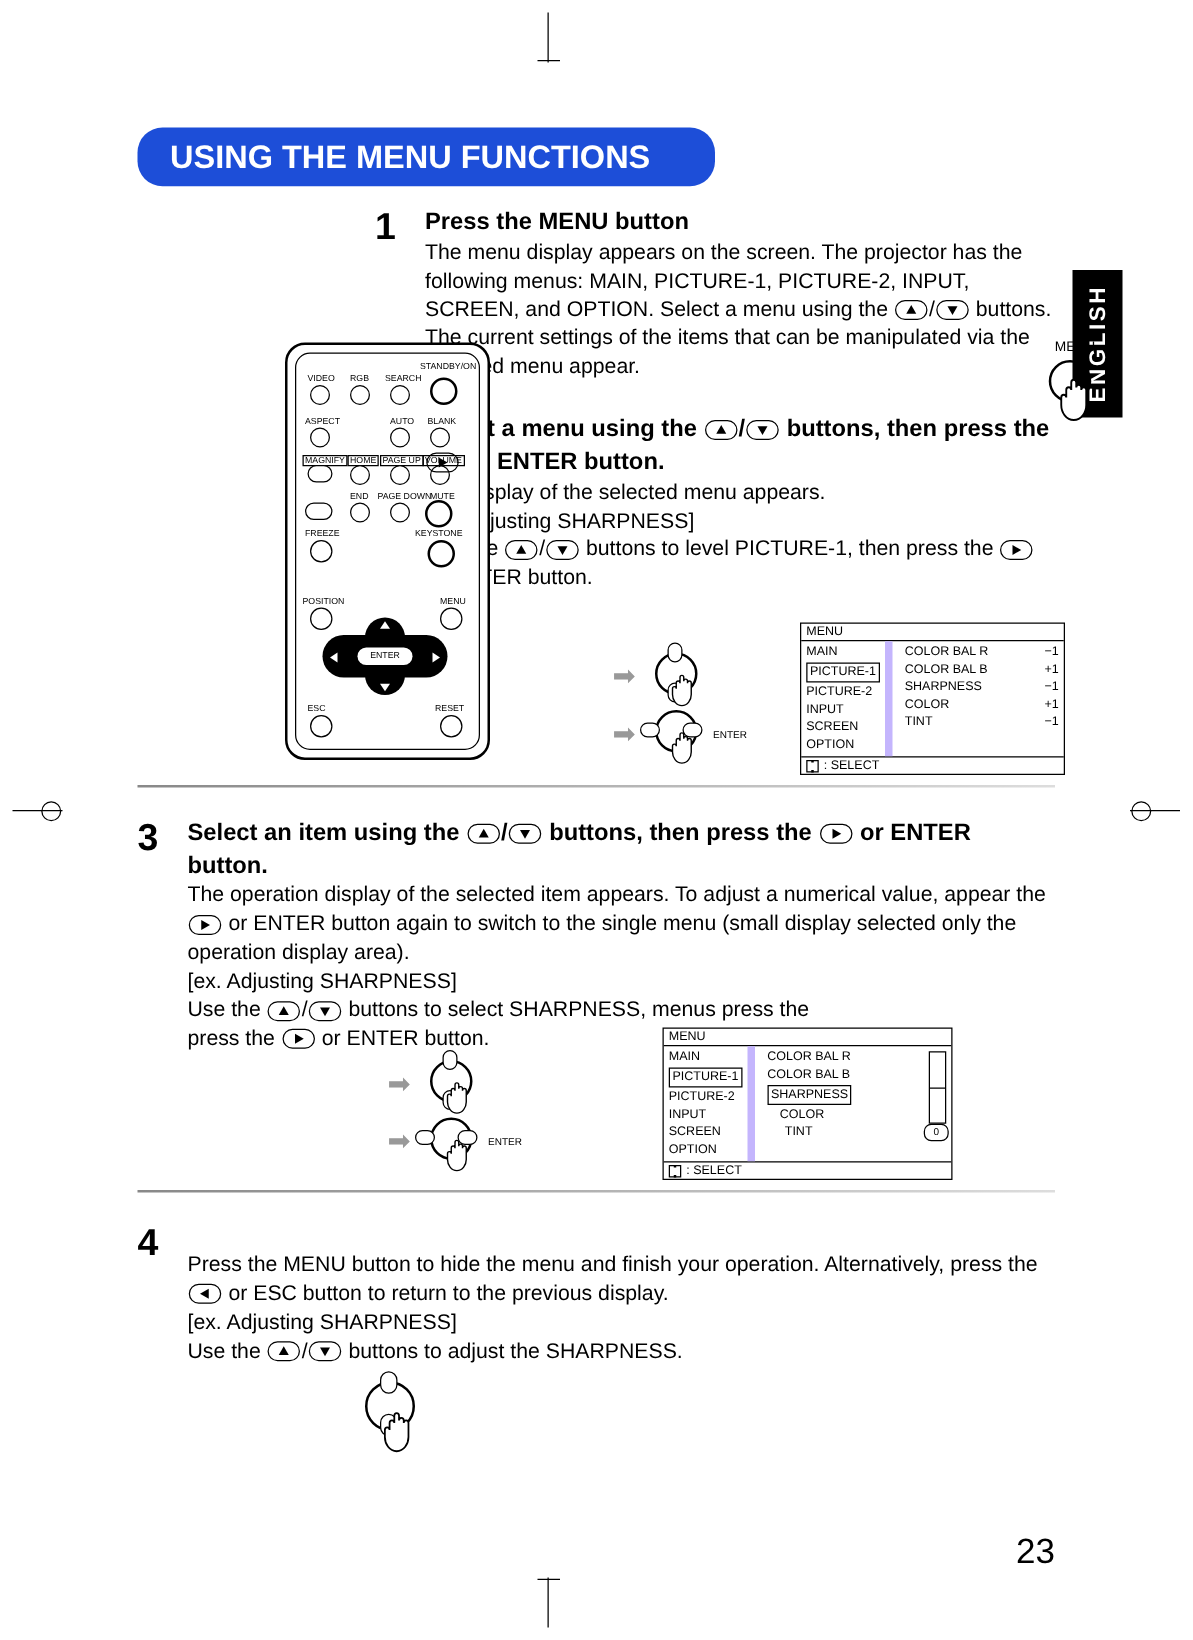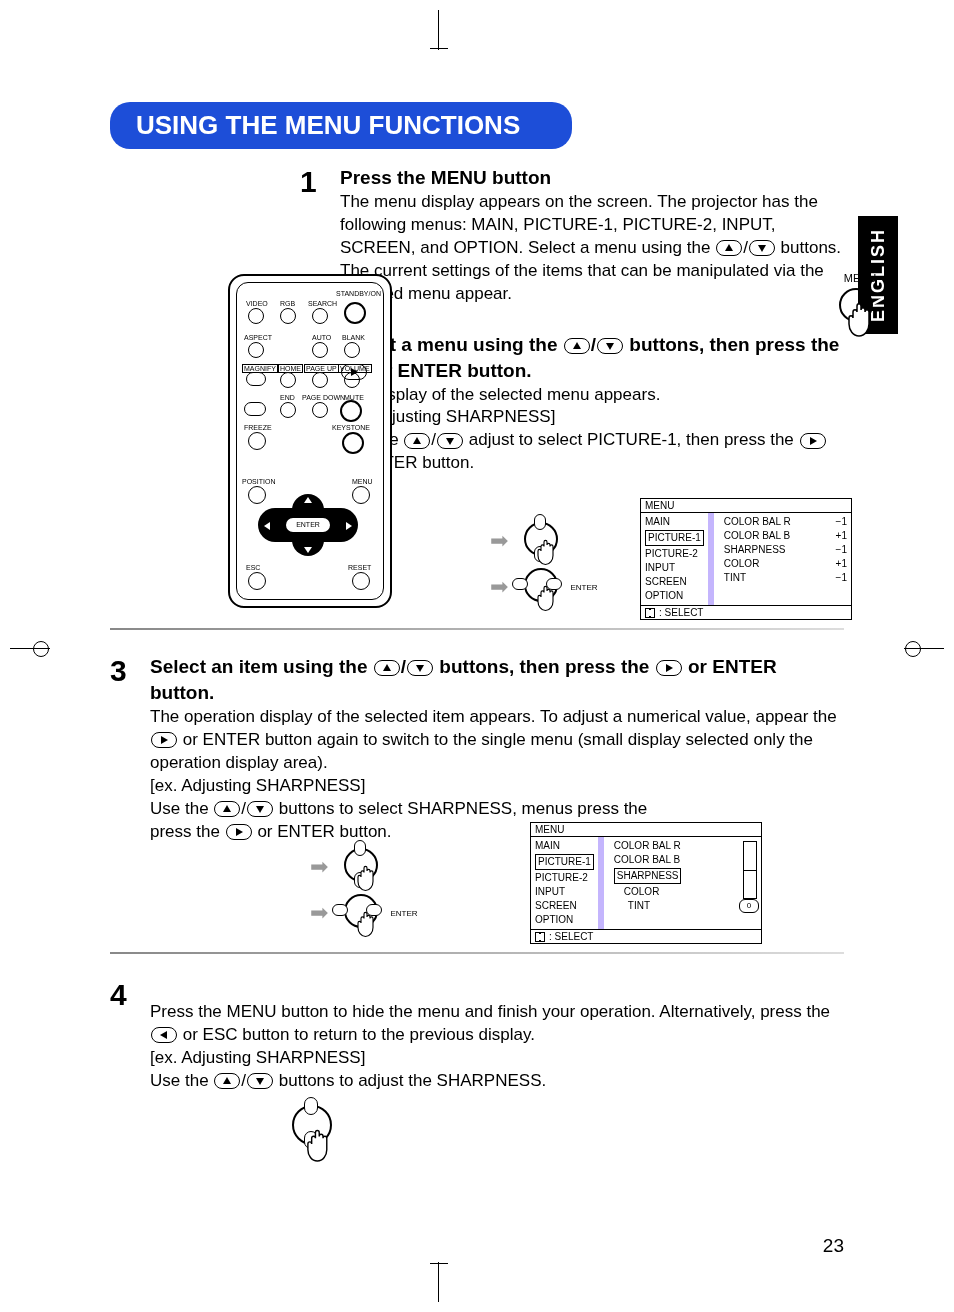--- a/index.html
+++ b/index.html
@@ -47,21 +47,21 @@
   .osd .osd-body{display:flex}
   .osd .left-col{border-right:6px solid #c4b5fd;padding:2px 4px;line-height:1.4}
   .osd .right-col{padding:2px 4px 2px 10px;line-height:1.4}
   .osd .foot{border-top:1px solid #000;padding:1px 4px;display:flex;align-items:center;gap:4px}
   .osd .sel{border:1px solid #000;padding:0 2px;display:inline-block;margin:1px 0}
 
   .dpad-press{position:relative;width:80px;height:80px}
   .dpad-circle{position:absolute;width:40px;height:40px;border:2px solid #000;border-radius:50%;left:18px;top:8px}
   .block-arrow{display:inline-block;font-size:22px;color:#999;vertical-align:middle}
 
-  .page-num{position:absolute;right:110px;bottom:55px;font-size:19px}
+  .page-num{position:absolute;right:110px;bottom:55px;font-size:28px}
 
   .divider{height:2px;background:linear-gradient(to right,#888,#ddd);margin:6px 0 2px 0}
 
   .dots{width:8px;height:8px;border:1px solid #000;position:relative;display:inline-block;vertical-align:middle}
   .dots::before,.dots::after{content:"";position:absolute;width:2px;height:2px;background:#000}
   .dots::before{left:3px;top:-1px}
   .dots::after{left:3px;bottom:-1px}
 </style>
 </head>
 <body>
@@ -175,21 +175,21 @@
     
     <div style="margin-left:190px;margin-top:26px">
       <div class="step">
         <div class="step-num">2</div>
         <div class="step-body">
           <span class="step-heading">
             <span>Select a menu using the </span><span class="inline-icon up"></span>/<span class="inline-icon down"></span><span> buttons, then press the </span><span class="inline-icon right"></span><span> or ENTER button.</span>
           </span><br>
           <span>The display of the selected menu appears.</span><br>
           <span>[ex. Adjusting SHARPNESS]</span><br>
-          <span>Use the </span><span class="inline-icon up"></span>/<span class="inline-icon down"></span><span> adjust to select PICTURE-1, then press the </span><span class="inline-icon right"></span><span> or ENTER button.</span>
+          <span>Use the </span><span class="inline-icon up"></span>/<span class="inline-icon down"></span><span> buttons to level PICTURE-1, then press the </span><span class="inline-icon right"></span><span> or ENTER button.</span>
         </div>
       </div>
     </div>
 
     
     <div style="position:absolute;left:380px;top:414px">
       <div style="display:flex;align-items:center;gap:6px">
         <span class="block-arrow">➡</span>
         <div class="dpad-press" style="width:50px;height:50px">
           <div class="dpad-circle" style="width:30px;height:30px;left:10px;top:6px"></div>

